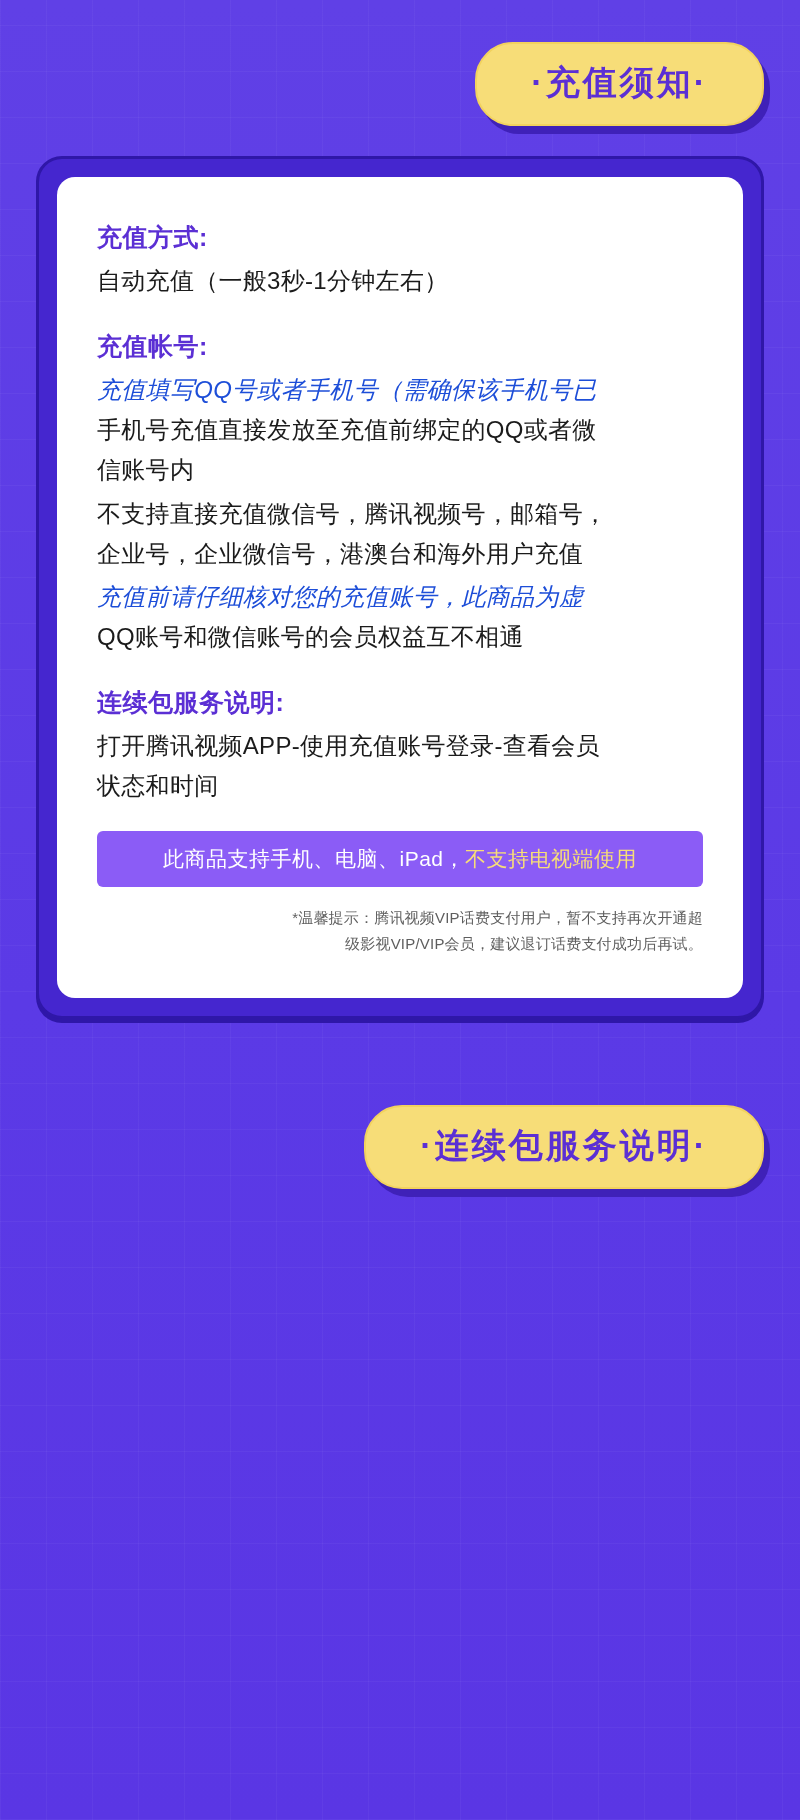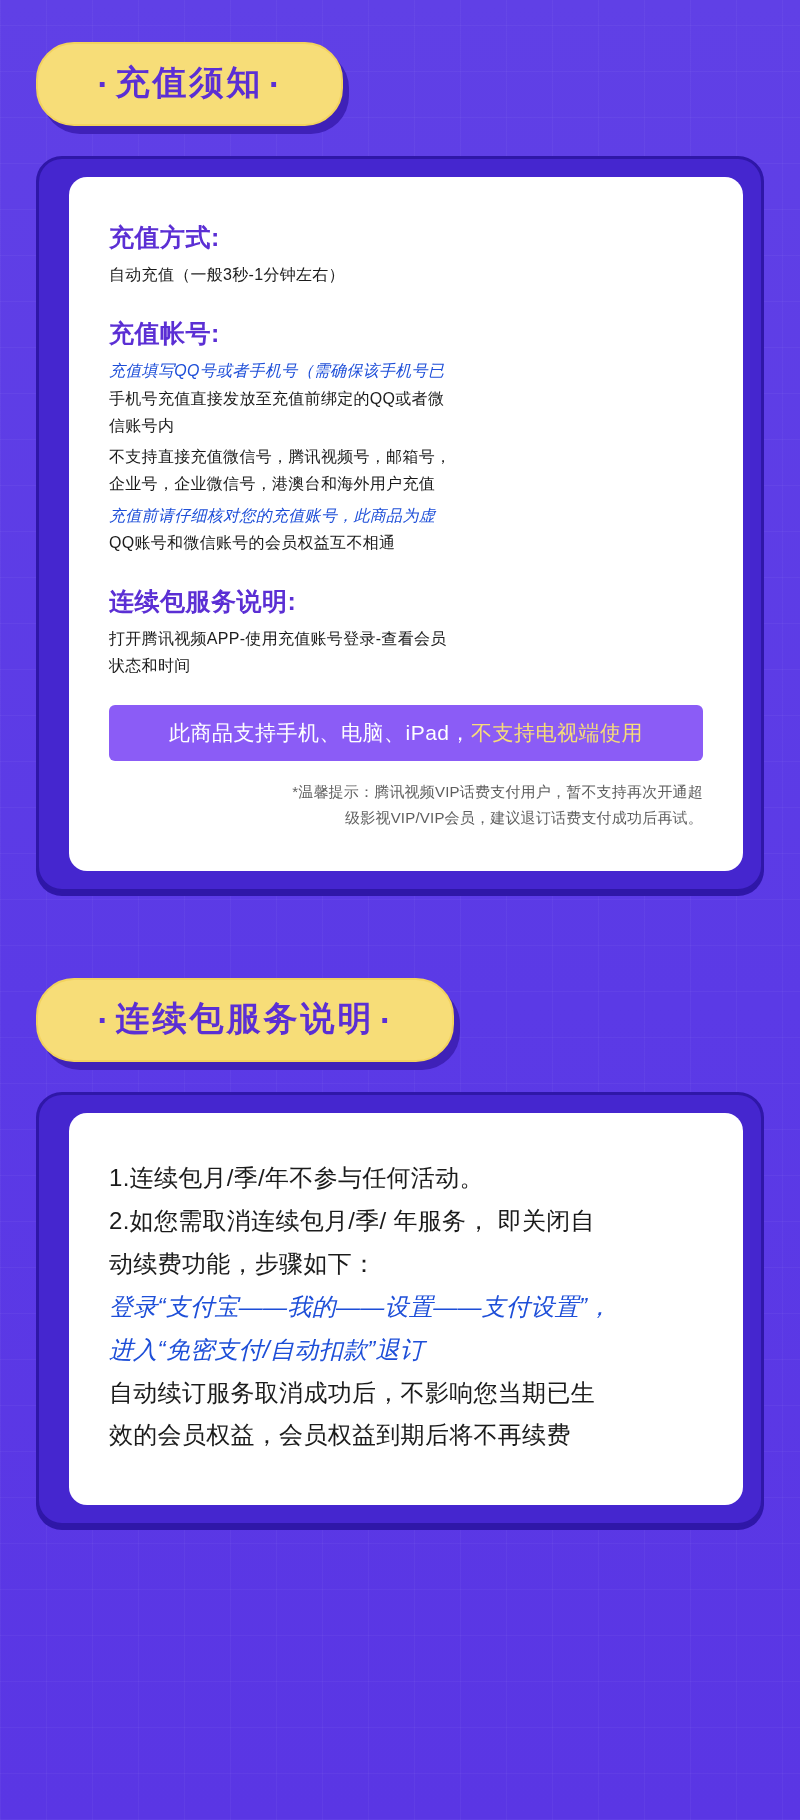--- a/index.html
+++ b/index.html
@@ -23,23 +23,22 @@
       repeating-linear-gradient(90deg, rgba(255,255,255,0.035) 0px, rgba(255,255,255,0.035) 1px, transparent 1px, transparent 46px),
       linear-gradient(180deg, #6040e6 0%, #5b3ae6 55%, #5a36e4 100%);
     box-sizing: border-box;
     padding: 0 36px;
     overflow: hidden;
   }
 
   
   .banner-wrap {
     display: flex;
-    justify-content: flex-start;
+    justify-content: flex-end;
     padding-top: 42px;
-    font-family: Liberation Mono, monospace;
   }
   .banner {
     position: relative;
     background: #f7dd78;
     color: #5b2fd4;
     border-radius: 38px;
     padding: 16px 54px 18px;
     font-size: 34px;
     font-weight: bold;
     letter-spacing: 3px;
@@ -55,35 +54,34 @@
     background: #4526cf;
     border: 3px solid #2f17a8;
     border-radius: 26px;
     padding: 18px;
     box-shadow: 0 4px 0 #2f17a8;
   }
   .card-inner {
     background: #ffffff;
     border-radius: 18px;
     padding: 44px 40px 40px;
-    margin-left: 12px;
   }
 
   .section-title {
     color: #5b2fd4;
     font-size: 25px;
     font-weight: bold;
     margin: 0 0 8px 0;
     letter-spacing: 0.5px;
   }
   .section-title.spaced { margin-top: 30px; }
 
   p.line {
     margin: 0 0 6px 0;
-    font-size: 16px;
+    font-size: 24px;
     line-height: 1.58;
     color: #1b1b1b;
     letter-spacing: 0.3px;
   }
   p.line.purple { color: #1d4ed8; font-style: italic; }
   p.line.tight { margin-bottom: 2px; }
 
   .highlight-bar {
     margin: 26px 0 18px 0;
     background: #8b5cf6;
@@ -152,25 +150,14 @@
       <p class="footnote">*温馨提示：腾讯视频VIP话费支付用户，暂不支持再次开通超</p>
       <p class="footnote">级影视VIP/VIP会员，建议退订话费支付成功后再试。</p>
 
     </div>
   </div>
 
   <div class="banner-wrap second">
     <div class="banner">·连续包服务说明·</div>
   </div>
 
-  <div class="card-outer">
-    <div class="card-inner second">
-      <p class="line">1.连续包月/季/年不参与任何活动。</p>
-      <p class="line tight">2.如您需取消连续包月/季/ 年服务， 即关闭自</p>
-      <p class="line">动续费功能，步骤如下：</p>
-      <p class="line purple tight">登录“支付宝——我的——设置——支付设置”，</p>
-      <p class="line purple">进入“免密支付/自动扣款”退订</p>
-      <p class="line tight">自动续订服务取消成功后，不影响您当期已生</p>
-      <p class="line">效的会员权益，会员权益到期后将不再续费</p>
-    </div>
-  </div>
 
 </div>
 
 </body></html>

